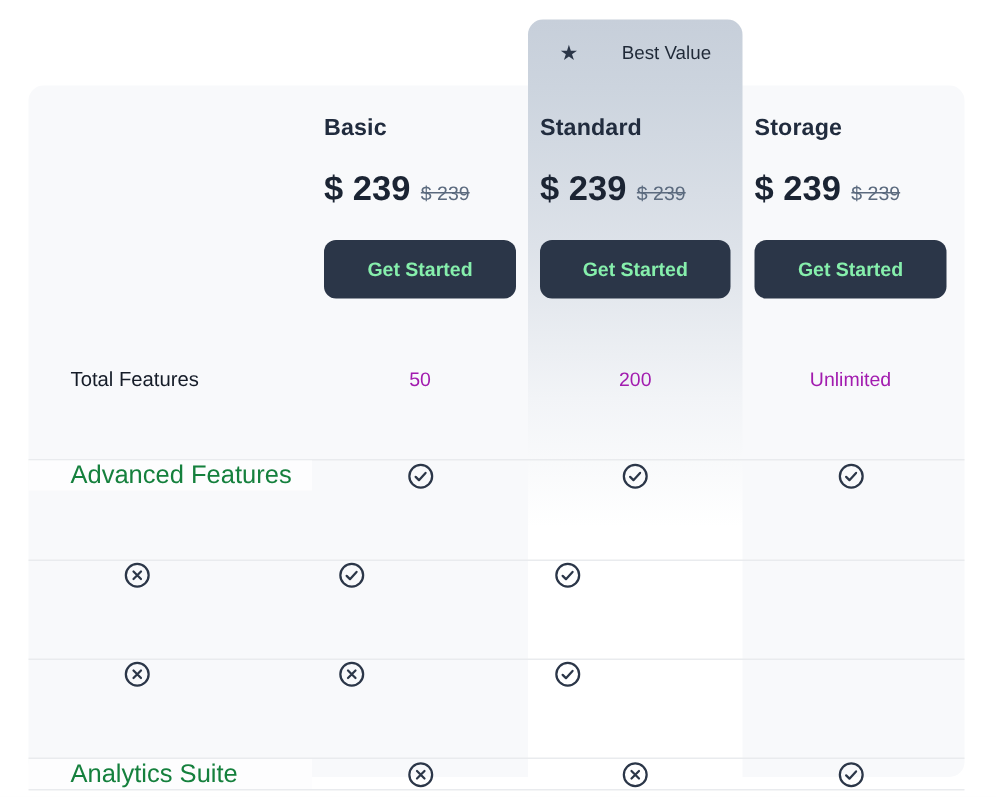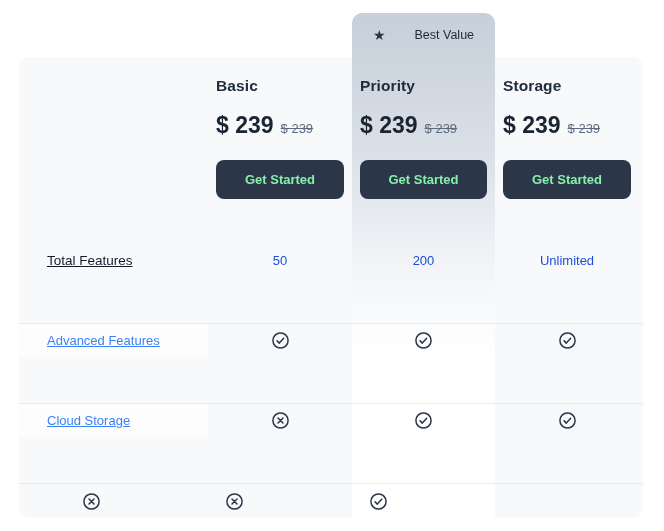--- a/index.html
+++ b/index.html
@@ -28,46 +28,46 @@
   }
   .badge{
     position:absolute;left:0;top:0;width:100%;height:44px;
     display:flex;align-items:center;justify-content:center;gap:7px;
   }
   .badge .star{font-size:14px;color:var(--accent-dark);line-height:1;}
   .badge .badge-text{font-size:12.5px;font-weight:500;color:#1f2937;padding-left:22px;}
 
   .grid{position:relative;z-index:1;width:100%;height:100%;display:flex;flex-direction:column;gap:46px;}
   .row{display:flex;width:100%;}
-  .c-label{width:189px;flex:none;text-decoration:underline;}
+  .c-label{width:189px;flex:none;}
   .c-plan{width:144px;flex:none;}
   .c-plan.mid{width:143px;}
 
   .row-header{height:163px;}
   .plan-head{padding:20px 8px 0 8px;display:flex;flex-direction:column;align-items:flex-start;}
   .plan-name{font-size:15.5px;font-weight:700;color:#212c3e;letter-spacing:.1px;}
   .price-line{margin-top:17px;display:flex;align-items:baseline;gap:7px;white-space:nowrap;}
   .price{font-size:23px;font-weight:700;color:#1b2433;}
   .old-price{font-size:13px;font-weight:500;color:#5b6a7e;text-decoration:line-through;}
   .cta{
     margin-top:21px;width:100%;height:39px;border:none;border-radius:8px;
     background:var(--accent-dark);color:#86efac;font-family:inherit;
     font-size:13px;font-weight:600;cursor:pointer;
   }
 
   .row-total{height:56px;align-items:center;}
   .row-total .c-label{padding-left:28px;font-size:13.5px;font-weight:500;color:#151c28;}
-  .row-total .c-plan{text-align:center;font-size:13px;color:#1d4ed8;}
+  .row-total .c-plan{text-align:center;font-size:13px;color:#a21caf;}
 
   .row-feature{height:60px;align-items:stretch;border-top:1px solid var(--divider);}
   .row-feature.r2{height:59px;}
   .row-feature.r4{height:58px;border-bottom:1px solid var(--divider);}
   .row-feature .c-label{
     display:flex;align-items:center;padding-left:28px;background:#fdfdfe;
-    font-size:13px;font-weight:500;color:#3b82f6;
+    font-size:17px;font-weight:500;color:#15803d;
   }
   .row-feature .c-plan{display:flex;align-items:center;justify-content:center;}
   .icon-cell svg{display:block;}
 </style>
 </head>
 <body>
 
 <div class="page">
   <div class="card">
 
@@ -89,21 +89,21 @@
       <div class="price-line">
         <span class="price">$ 239</span>
         <span class="old-price">$ 239</span>
       </div>
       <button class="cta">Get Started</button>
     </div>
   </div>
 
   <div class="c-plan mid">
     <div class="plan-head">
-      <div class="plan-name">Priority</div>
+      <div class="plan-name">Standard</div>
       <div class="price-line">
         <span class="price">$ 239</span>
         <span class="old-price">$ 239</span>
       </div>
       <button class="cta">Get Started</button>
     </div>
   </div>
 
   <div class="c-plan">
     <div class="plan-head">
@@ -146,21 +146,20 @@
             <span>
               <svg width="19" height="19" viewBox="0 0 19 19">
                 <circle cx="9.5" cy="9.5" r="7.6" fill="none" stroke="#2b3648" stroke-width="1.5"></circle>
                 <path d="M6.1 9.9l2.2 2.2 4.4-4.8" fill="none" stroke="#2b3648" stroke-width="1.5" stroke-linecap="round" stroke-linejoin="round"></path>
               </svg>
             </span>
           </div>
   </div>
 
   <div class="row row-feature r2">
-    <div class="c-label">Cloud Storage</div>
     <div class="c-plan icon-cell">
             <span>
               <svg width="19" height="19" viewBox="0 0 19 19">
                 <circle cx="9.5" cy="9.5" r="7.6" fill="none" stroke="#2b3648" stroke-width="1.5"></circle>
                 <path d="M7 7l5 5M12 7l-5 5" fill="none" stroke="#2b3648" stroke-width="1.5" stroke-linecap="round"></path>
               </svg>
             </span>
           </div>
     <div class="c-plan mid icon-cell">
             <span>
@@ -200,15 +199,42 @@
     <div class="c-plan icon-cell">
             <span>
               <svg width="19" height="19" viewBox="0 0 19 19">
                 <circle cx="9.5" cy="9.5" r="7.6" fill="none" stroke="#2b3648" stroke-width="1.5"></circle>
                 <path d="M6.1 9.9l2.2 2.2 4.4-4.8" fill="none" stroke="#2b3648" stroke-width="1.5" stroke-linecap="round" stroke-linejoin="round"></path>
               </svg>
             </span>
           </div>
   </div>
 
+  <div class="row row-feature r4">
+    <div class="c-label">Analytics Suite</div>
+    <div class="c-plan icon-cell">
+            <span>
+              <svg width="19" height="19" viewBox="0 0 19 19">
+                <circle cx="9.5" cy="9.5" r="7.6" fill="none" stroke="#2b3648" stroke-width="1.5"></circle>
+                <path d="M7 7l5 5M12 7l-5 5" fill="none" stroke="#2b3648" stroke-width="1.5" stroke-linecap="round"></path>
+              </svg>
+            </span>
+          </div>
+    <div class="c-plan mid icon-cell">
+            <span>
+              <svg width="19" height="19" viewBox="0 0 19 19">
+                <circle cx="9.5" cy="9.5" r="7.6" fill="none" stroke="#2b3648" stroke-width="1.5"></circle>
+                <path d="M7 7l5 5M12 7l-5 5" fill="none" stroke="#2b3648" stroke-width="1.5" stroke-linecap="round"></path>
+              </svg>
+            </span>
+          </div>
+    <div class="c-plan icon-cell">
+            <span>
+              <svg width="19" height="19" viewBox="0 0 19 19">
+                <circle cx="9.5" cy="9.5" r="7.6" fill="none" stroke="#2b3648" stroke-width="1.5"></circle>
+                <path d="M6.1 9.9l2.2 2.2 4.4-4.8" fill="none" stroke="#2b3648" stroke-width="1.5" stroke-linecap="round" stroke-linejoin="round"></path>
+              </svg>
+            </span>
+          </div>
+  </div>
 </div>
   </div>
 </div>
 
 </body></html>

